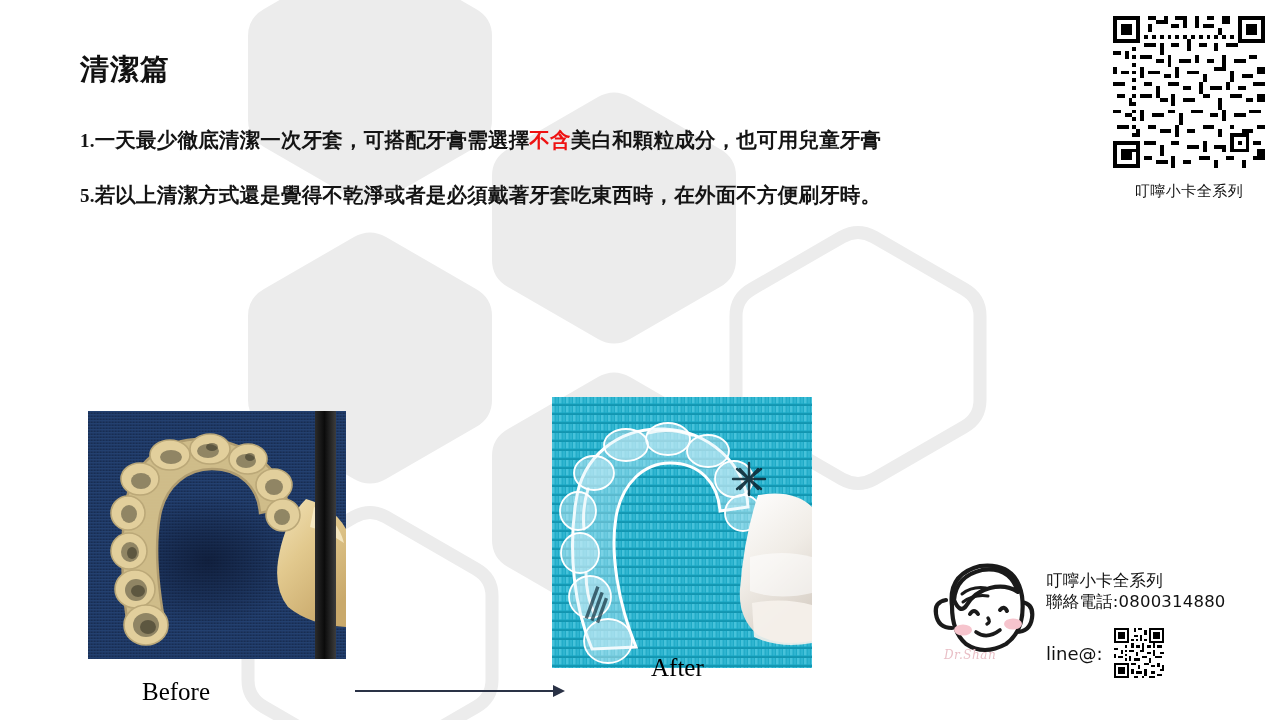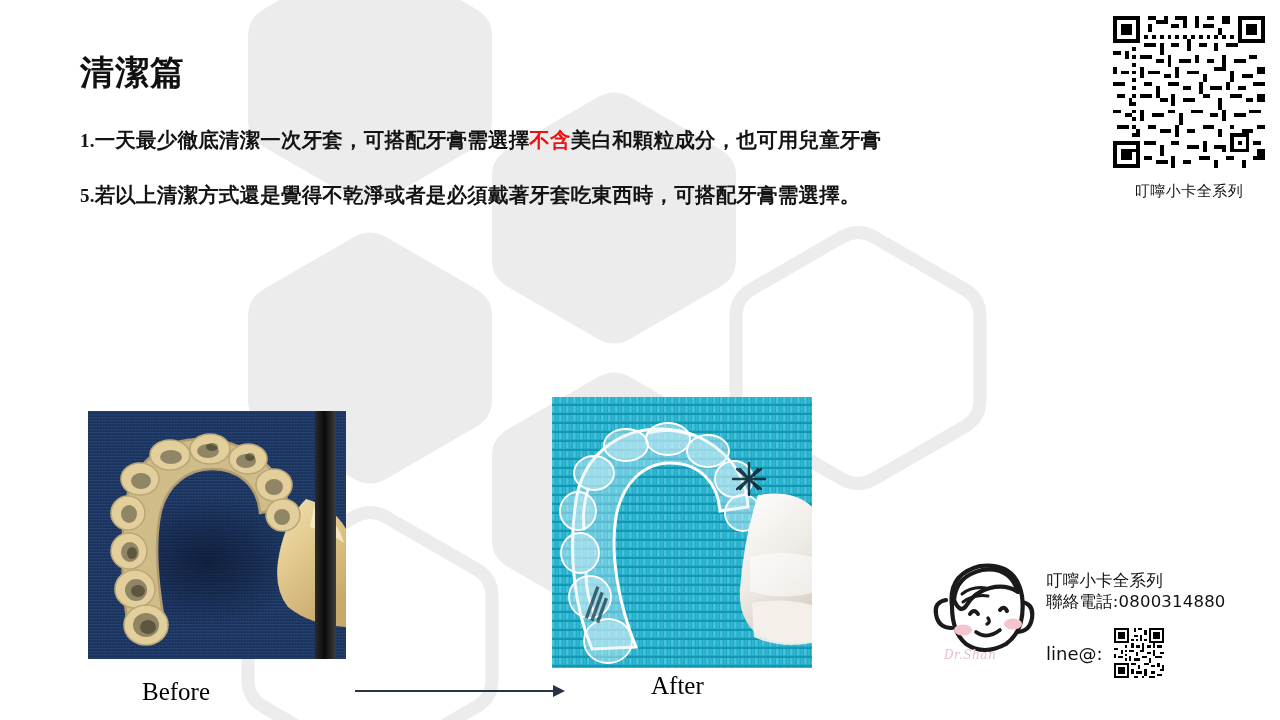--- a/index.html
+++ b/index.html
@@ -26,21 +26,21 @@
     height: 720px;
     z-index: 0;
     pointer-events: none;
   }
 
   
   .title {
     position: absolute;
     left: 80px;
     top: 50px;
-    font-size: 34px;
+    font-size: 29px;
     font-weight: bold;
     color: #111111;
     letter-spacing: 1px;
     z-index: 3;
     white-space: nowrap;
   }
 
   
   .lines {
     position: absolute;
@@ -90,21 +90,21 @@
   
   .caption {
     position: absolute;
     font-family: "Liberation Serif", "DejaVu Serif", serif;
     font-size: 25px;
     color: #000000;
     z-index: 5;
     white-space: nowrap;
   }
   #caption-before { left: 142px; top: 678px; }
-  #caption-after  { left: 651px; top: 672px; }
+  #caption-after  { left: 651px; top: 654px; }
 
   .arrow-wrap {
     position: absolute;
     left: 355px;
     top: 682px;
     width: 210px;
     height: 18px;
     z-index: 5;
   }
 
@@ -211,21 +211,21 @@
   <div class="lines">
 
     <div class="line">
       <span class="num">1.</span><span>一天最少徹底清潔一次牙套，可搭配牙膏需選擇</span><span class="hl">不含</span><span>美白和顆粒成分，也可用兒童牙膏</span>
     </div>
 
 
 
 
     <div class="line">
-      <span class="num">5.</span><span>若以上清潔方式還是覺得不乾淨或者是必須戴著牙套吃東西時，可搭配牙膏需選擇。</span><span class="hl"></span><span></span>
+      <span class="num">5.</span><span>若以上清潔方式還是覺得不乾淨或者是必須戴著牙套吃東西時，在外面不方便刷牙時。</span><span class="hl"></span><span></span>
     </div>
   </div>
 
   <div class="photo" id="photo-before">
     <svg width="258" height="248" viewBox="0 0 258 248" xmlns="http://www.w3.org/2000/svg">
       <defs>
         <pattern id="denim" width="3" height="3" patternUnits="userSpaceOnUse">
           <rect width="3" height="3" fill="#1d3661"></rect>
           <rect width="3" height="1.4" fill="#23406f"></rect>
           <rect y="1.6" width="1.4" height="1.4" fill="#182d52"></rect>

